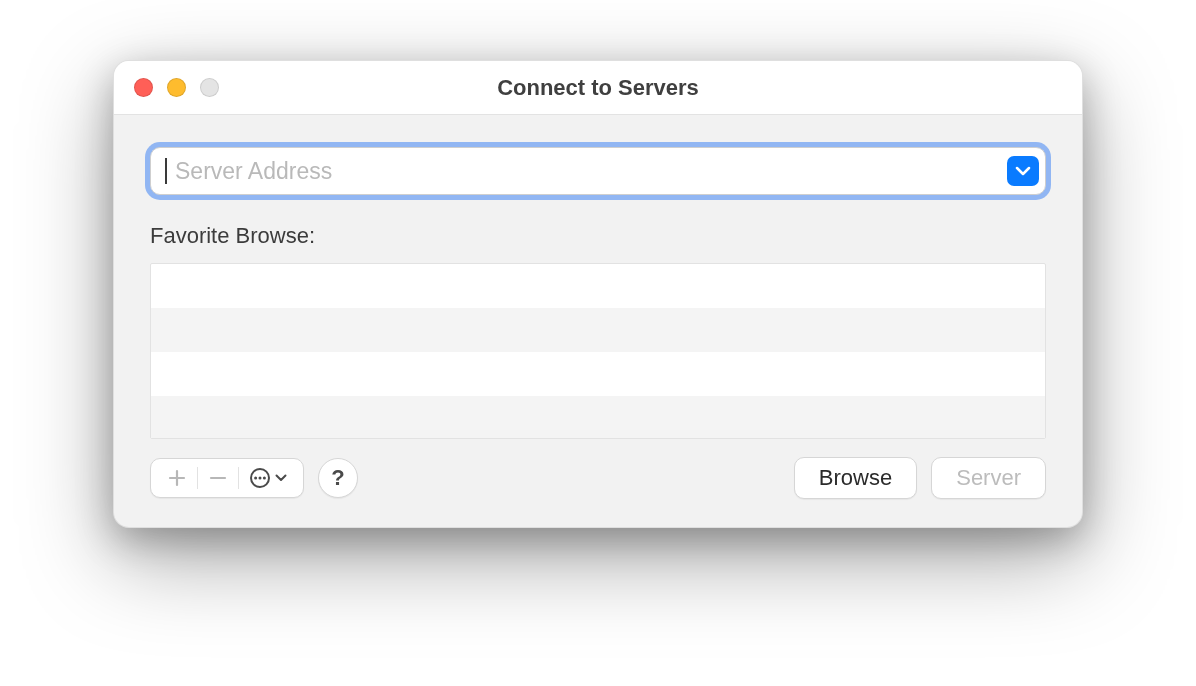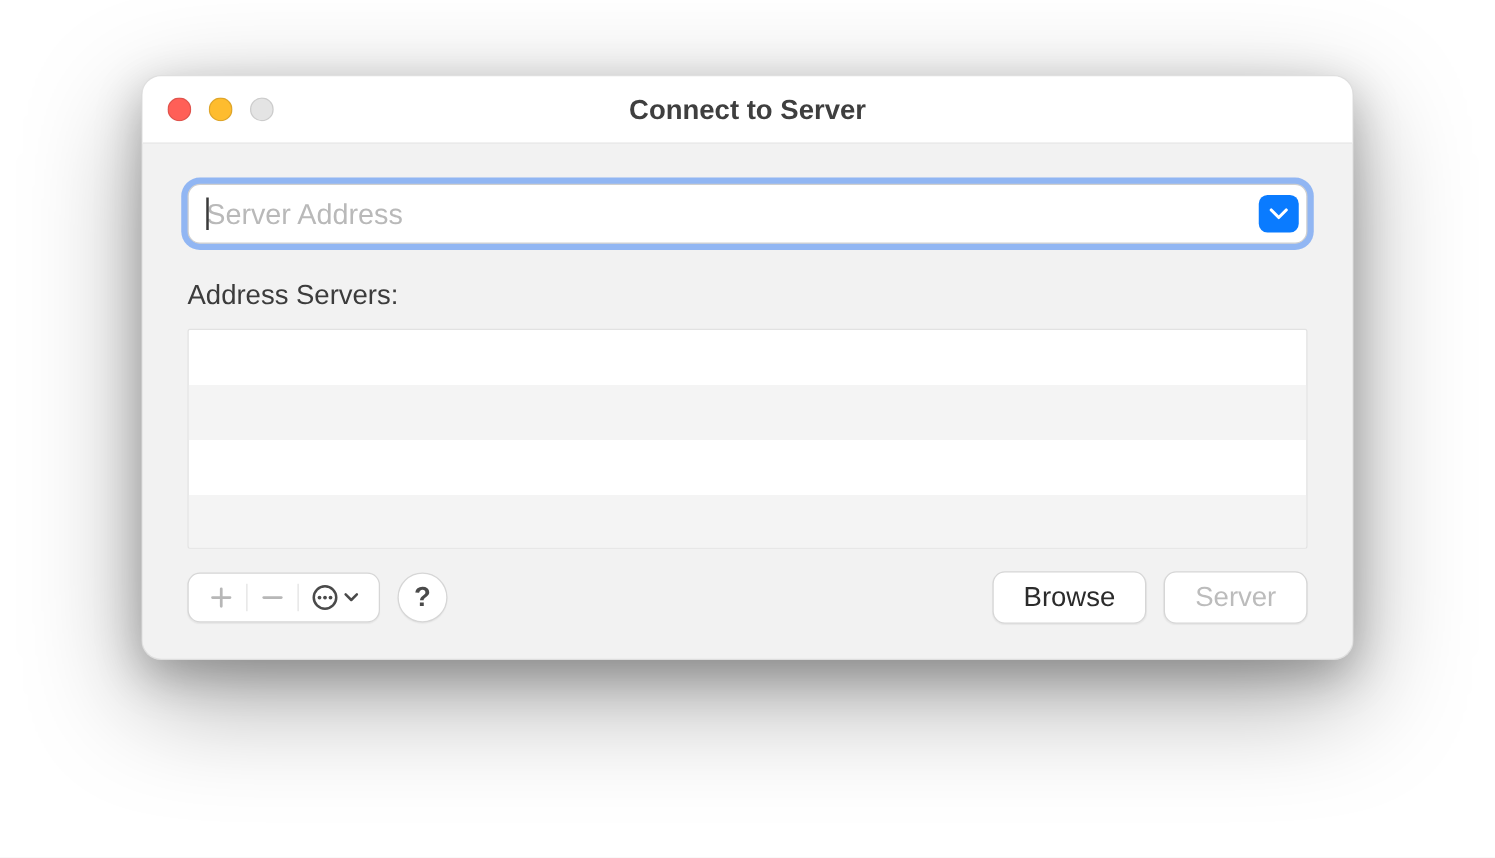--- a/index.html
+++ b/index.html
@@ -62,21 +62,21 @@
     }
     .address-wrap {
       position: relative;
       border: 1px solid #cfcfcf;
       border-radius: 10px;
       background: #ffffff;
       height: 48px;
       box-shadow: 0 0 0 5px rgba(66,133,244,0.55);
       display: flex;
       align-items: center;
-      padding-left: 14px;
+      padding-left: 24px;
       padding-right: 6px;
     }
     .address-input {
       flex: 1;
       border: none;
       outline: none;
       height: 100%;
       font-size: 23px;
       color: #333;
       background: transparent;
@@ -202,36 +202,36 @@
 <body>
 
 <div class="window">
 
   <div class="titlebar">
     <div class="traffic-lights">
       <div class="tl red"></div>
       <div class="tl yellow"></div>
       <div class="tl gray"></div>
     </div>
-    <div class="title">Connect to Server</div>
+    <div class="title">Connect to Servers</div>
   </div>
 
   <div class="content">
 
     <div class="address-wrap">
       <div class="caret"></div>
       <input class="address-input" type="text" placeholder="Server Address" style="">
       <button class="dropdown-btn">
         <svg width="16" height="12" viewBox="0 0 16 12">
           <path d="M2 3 L8 9 L14 3" stroke="#ffffff" stroke-width="2.5" fill="none" stroke-linecap="round" stroke-linejoin="round"></path>
         </svg>
       </button>
     </div>
 
-    <div class="fav-label">Address Servers:</div>
+    <div class="fav-label">Favorite Browse:</div>
 
     <div class="fav-list">
       <div class="fav-row"></div>
       <div class="fav-row alt"></div>
       <div class="fav-row"></div>
       <div class="fav-row alt"></div>
     </div>
 
     <div class="footer">
 

